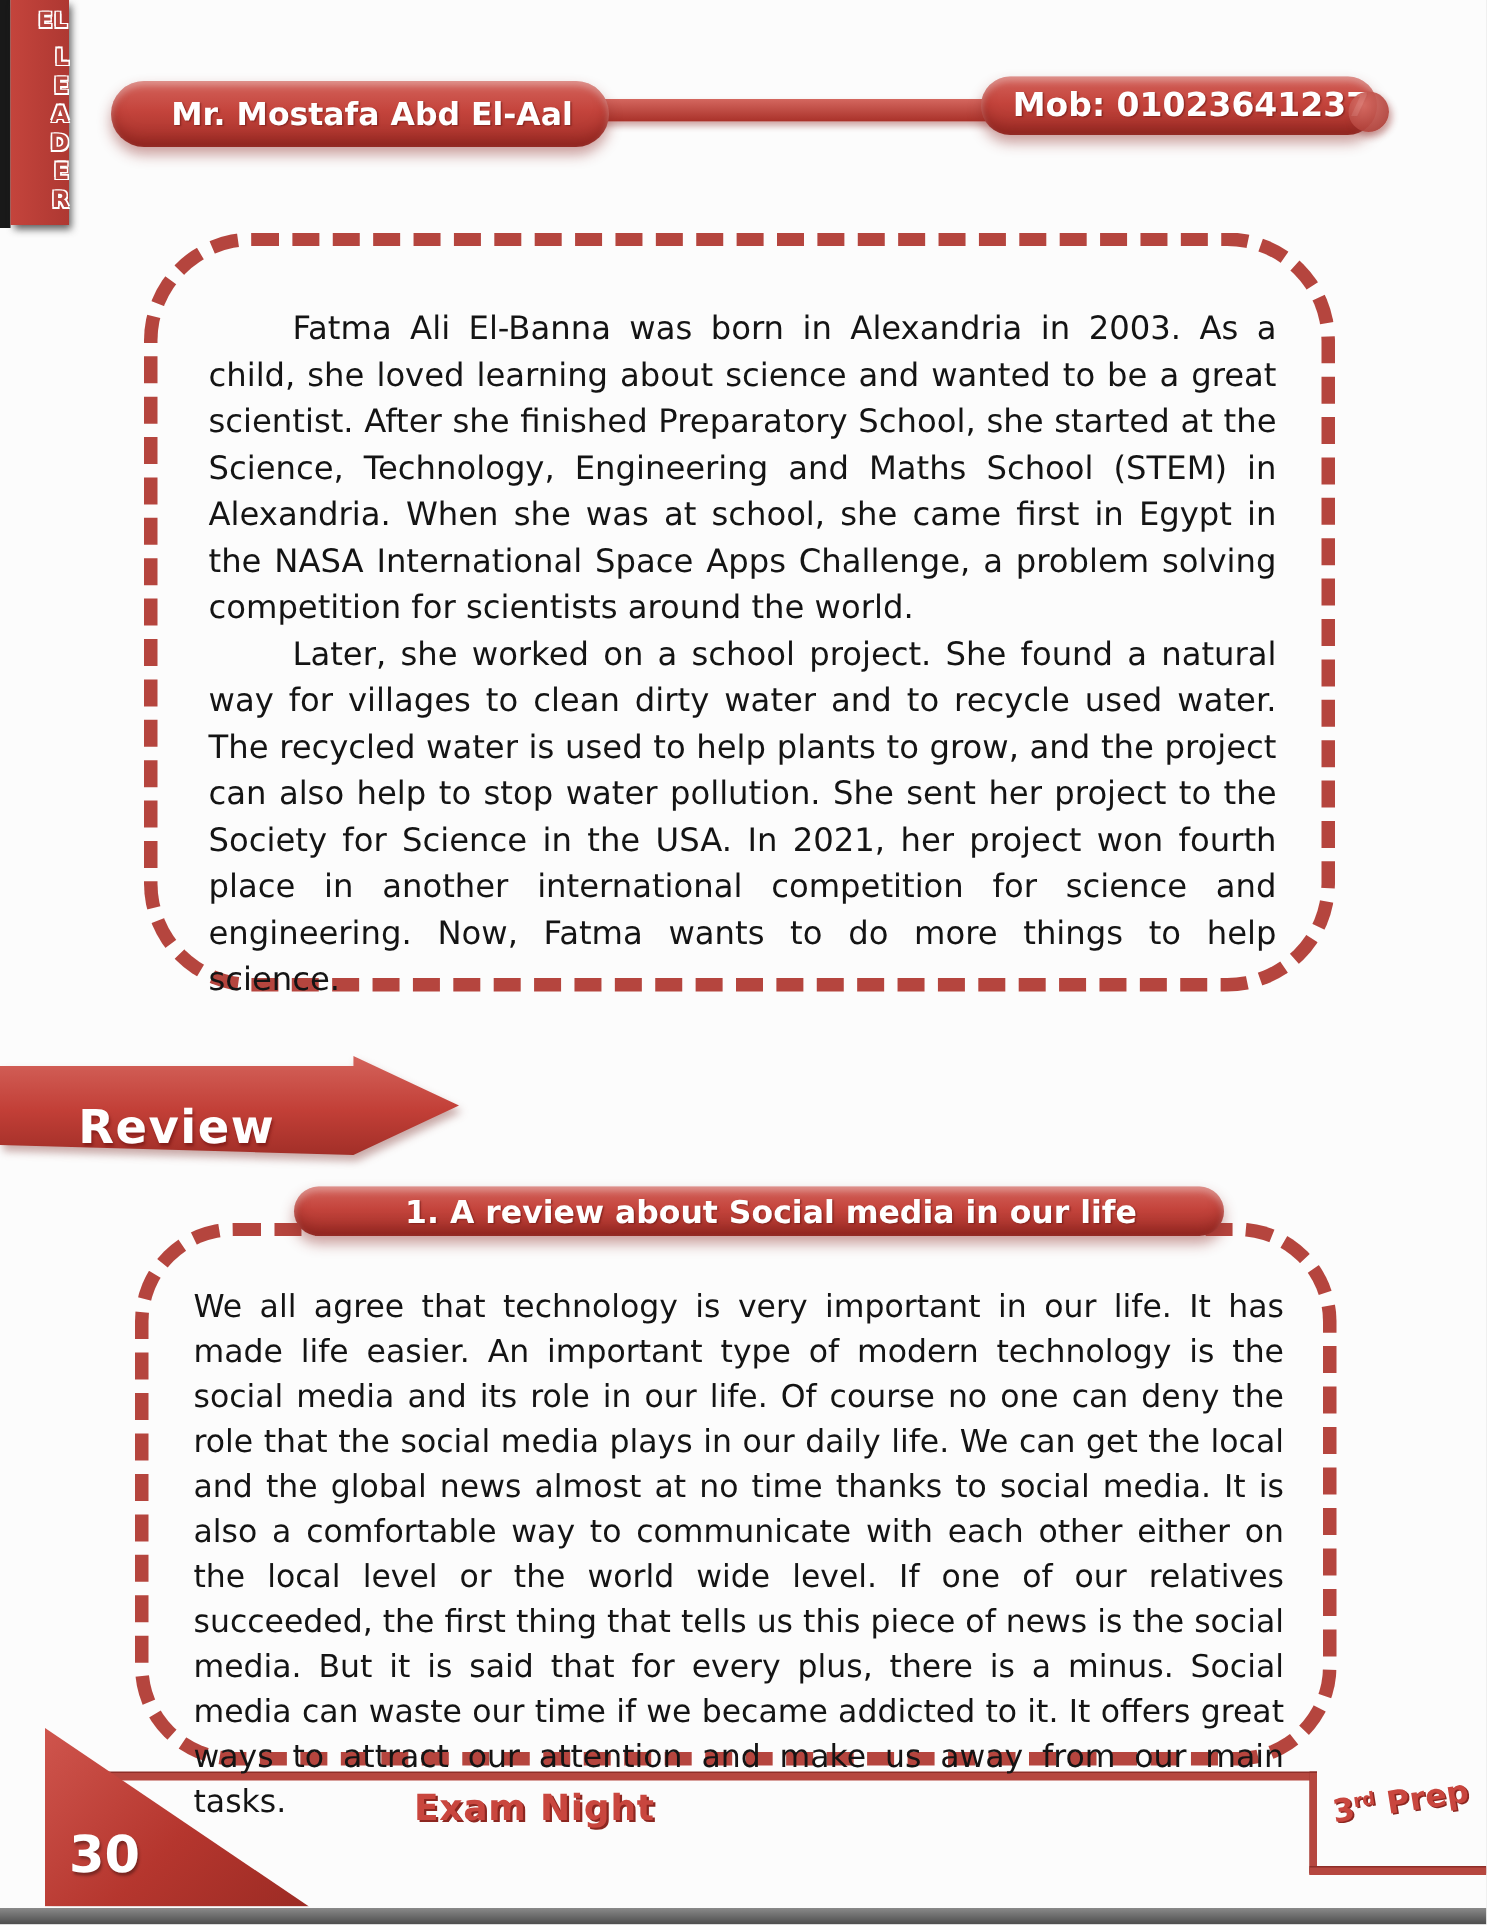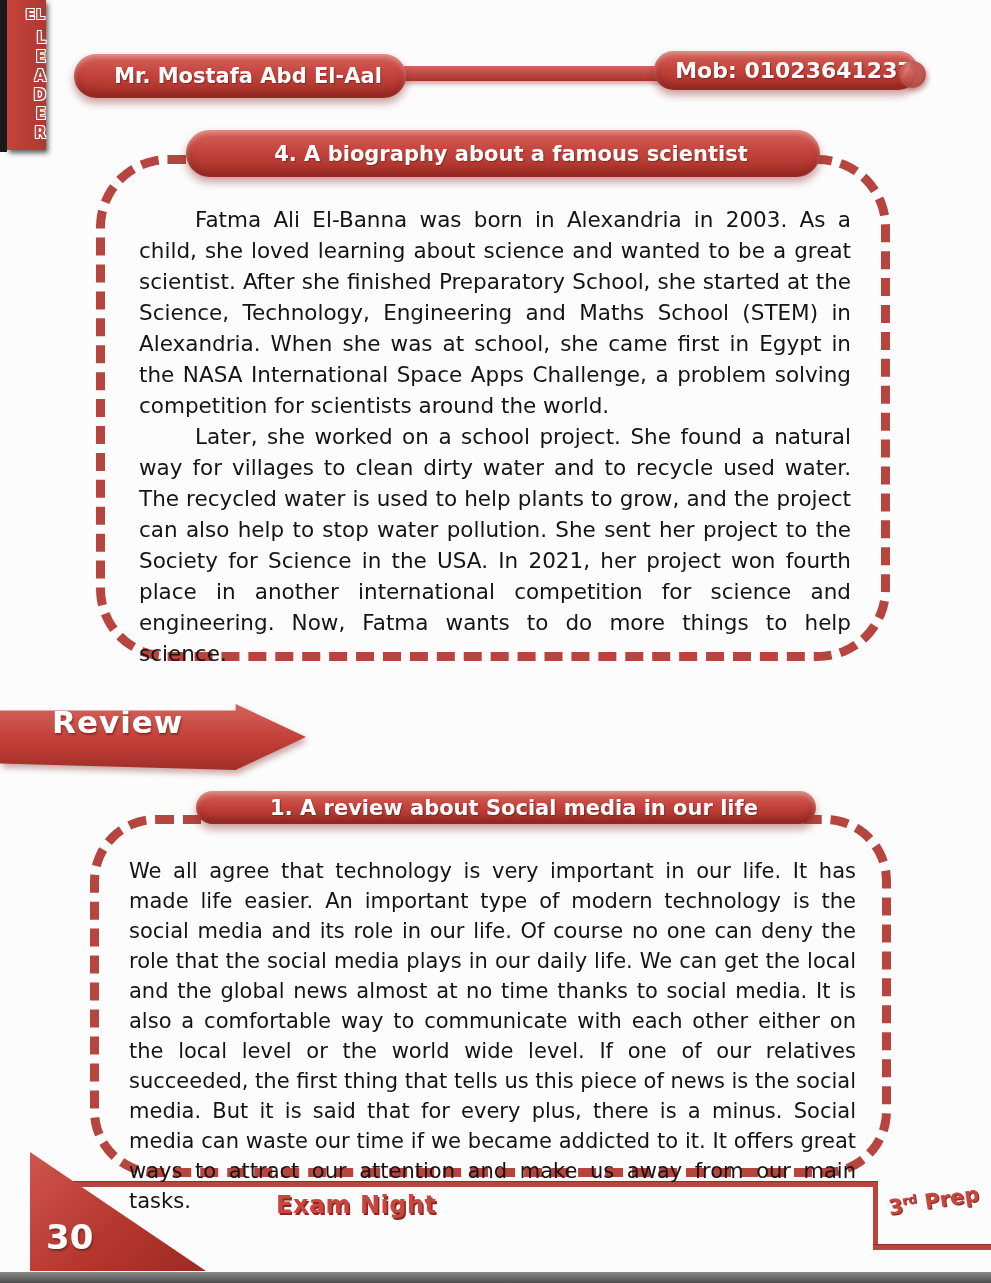--- a/index.html
+++ b/index.html
@@ -74,21 +74,21 @@
     text-align:justify;margin:0;
   }
   .box-bio .body-text{text-indent:56px;}
   .box-review .body-text{font-size:21px;line-height:30px;text-indent:0;}
   
   .review-arrow-wrap{position:absolute;left:0;top:704px;width:306px;height:66px;filter:drop-shadow(2px 4px 3px rgba(120,40,35,.4));}
   .review-arrow{
     width:100%;height:100%;
     background:linear-gradient(180deg,#d4635b 0%,#c23f37 55%,#a22f28 100%);
     clip-path:polygon(0 10%,77% 10%,77% 0,100% 50%,77% 100%,0 90%);
-    display:flex;align-items:flex-start;
+    display:flex;align-items:flex-end;
   }
   .review-arrow-label{
     width:77%;text-align:center;
     color:#fff;font-size:31px;font-weight:800;letter-spacing:1px;
     text-shadow:1px 2px 2px rgba(100,10,10,.5);
   }
   
   .footer-line{position:absolute;background:#b6473f;box-shadow:0 -1px 0 #8e2e28;}
   .fl-main{left:38px;top:1182px;width:840px;height:5px;}
   .fl-vert{left:873px;top:1182px;width:5px;height:68px;}
@@ -136,21 +136,20 @@
     <div class="brand-letter">D</div>
     <div class="brand-letter">E</div>
     <div class="brand-letter">R</div>
   </div>
 
   <div class="pill-connector"></div>
   <div class="red-pill pill-name">Mr. Mostafa Abd El-Aal</div>
   <div class="red-pill pill-mob">Mob: 01023641237</div>
   <div class="knob"></div>
 
-  <div class="red-pill banner-bio">4.  A biography about a famous scientist</div>
   <div class="dashed-box box-bio">
     <p class="body-text">Fatma Ali El-Banna was born in Alexandria in 2003. As a child, she loved learning about science and wanted to be a great scientist. After she finished Preparatory School, she started at the Science, Technology, Engineering and Maths School (STEM) in Alexandria. When she was at school, she came first in Egypt in the NASA International Space Apps Challenge, a problem solving competition for scientists around the world.</p>
     <p class="body-text">Later, she worked on a school project. She found a natural way for villages to clean dirty water and to recycle used water. The recycled water is used to help plants to grow, and the project can also help to stop water pollution. She sent her project to the Society for Science in the USA. In 2021, her project won fourth place in another international competition for science and engineering. Now, Fatma wants to do more things to help science.</p>
   </div>
 
   <div class="review-arrow-wrap">
     <div class="review-arrow">
       <div class="review-arrow-label">Review</div>
     </div>
   </div>

